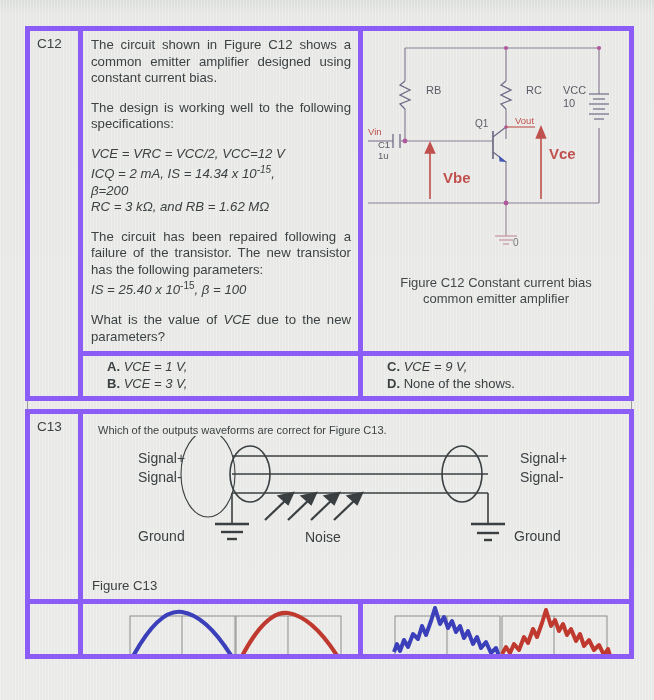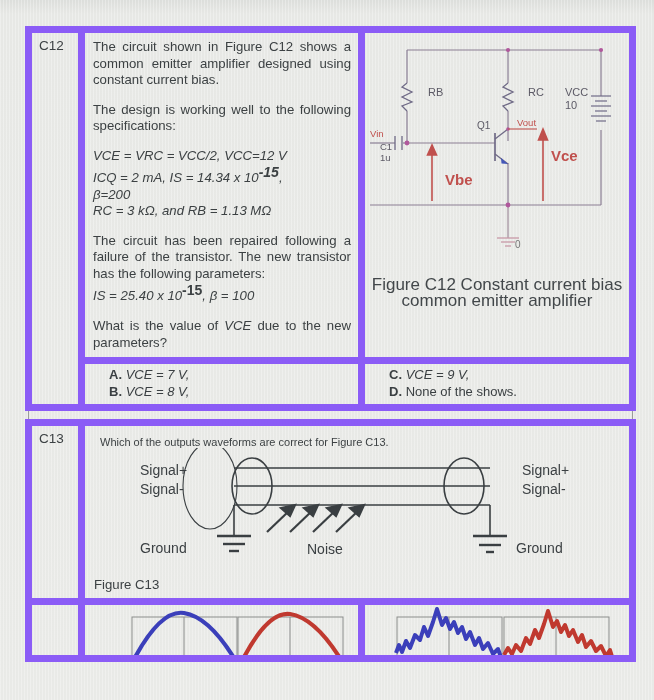--- a/index.html
+++ b/index.html
@@ -21,21 +21,21 @@
     content:"";position:absolute;inset:0;
     background:repeating-linear-gradient(90deg,rgba(255,255,255,.30) 0 1px,rgba(0,0,0,0) 1px 3px);
     pointer-events:none;
   }
   .tbl{
     position:absolute;left:25px;top:26px;width:604px;
     border-collapse:collapse;
     table-layout:fixed;
   }
   .tbl td{
-    border:7px solid #8b5cf6;
+    border:5px solid #8b5cf6;
     vertical-align:top;
     padding:0;
     background:transparent;
   }
   .qid{
     width:53px;
     font-size:13.5px;
     padding:5px 0 0 7px !important;
     color:#3c4143;
   }
@@ -46,24 +46,24 @@
     text-align:justify;
     text-justify:inter-word;
     color:#3c4143;
     width:272px;
     padding:6px 7px 6px 8px !important;
     margin-left:28px;
   }
   .txtcol p{margin:0 0 0 0;}
   .gap{height:13px;}
   .ital{font-style:italic;}
-  sup{font-size:14px;font-weight:bold;}
+  sup{font-size:10px;}
   .figcol{padding:0 !important;position:relative;}
   .figcap{
-    text-align:center;font-size:17px;line-height:16px;
+    text-align:center;font-size:13px;line-height:16px;
     color:#42474a;margin-top:4px;
   }
   
   .ansrow td{font-size:13px;padding:3px 0 4px 0 !important;}
   .anscell{}
   .ansline{margin:0 0 1px 0;padding-left:24px;line-height:15.5px;}
   .ansline b{font-weight:bold;font-style:normal;}
   .ansline .v{font-style:italic;}
   .c13q{font-size:11px;padding:5px 0 0 8px;color:#3c4143;}
   .figc13lbl{font-size:13.2px;color:#3c4143;}
@@ -86,21 +86,21 @@
     <td class="qid" rowspan="2">C12</td>
 
     <td class="txtcol">
       <p>The circuit shown in Figure C12 shows a common emitter amplifier designed using constant current bias.</p>
       <div class="gap"></div>
       <p>The design is working well to the following specifications:</p>
       <div class="gap"></div>
       <p class="ital">VCE = VRC = VCC/2, VCC=12 V</p>
       <p class="ital"><span>ICQ = 2 mA, IS = 14.34 x 10</span><sup>-15</sup><span>,</span></p>
       <p class="ital">β=200</p>
-      <p class="ital">RC = 3 kΩ, and RB = 1.13 MΩ</p>
+      <p class="ital">RC = 3 kΩ, and RB = 1.62 MΩ</p>
       <div class="gap"></div>
       <p>The circuit has been repaired following a failure of the transistor. The new transistor has the following parameters:</p>
       <p><span class="ital">IS = 25.40 x 10</span><sup>-15</sup><span class="ital">, β = 100</span></p>
       <div class="gap"></div>
       <p><span>What is the value of </span><span class="ital">VCE</span><span> due to the new parameters?</span></p>
     </td>
 
     <td class="figcol">
 
       <svg width="269" height="240" viewBox="0 0 269 240">
@@ -195,25 +195,25 @@
         <div>Figure C12 Constant current bias</div>
         <div>common emitter amplifier</div>
       </div>
     </td>
   </tr>
 
   <tr class="ansrow">
     <td class="anscell">
       <div class="ansline">
         <b>A.</b>
-        <span class="v">VCE = 7 V,</span>
+        <span class="v">VCE = 1 V,</span>
       </div>
       <div class="ansline">
         <b>B.</b>
-        <span class="v">VCE = 8 V,</span>
+        <span class="v">VCE = 3 V,</span>
       </div>
     </td>
     <td class="anscell">
       <div class="ansline">
         <b>C.</b>
         <span class="v">VCE = 9 V,</span>
       </div>
       <div class="ansline">
         <b>D.</b>
         <span>None of the shows.</span>
@@ -272,21 +272,21 @@
 
         <text x="48" y="27" font-family="Liberation Sans, sans-serif" font-size="14" fill="#3a3f42">Signal+</text>
         <text x="48" y="46" font-family="Liberation Sans, sans-serif" font-size="14" fill="#3a3f42">Signal-</text>
         <text x="430" y="27" font-family="Liberation Sans, sans-serif" font-size="14" fill="#3a3f42">Signal+</text>
         <text x="430" y="46" font-family="Liberation Sans, sans-serif" font-size="14" fill="#3a3f42">Signal-</text>
         <text x="48" y="105" font-family="Liberation Sans, sans-serif" font-size="14" fill="#3a3f42">Ground</text>
         <text x="424" y="105" font-family="Liberation Sans, sans-serif" font-size="14" fill="#3a3f42">Ground</text>
         <text x="215" y="106" font-family="Liberation Sans, sans-serif" font-size="14" fill="#3a3f42">Noise</text>
       </svg>
 
-      <div class="figc13lbl" style="margin-top:1px;padding-left:2px;">Figure C13</div>
+      <div class="figc13lbl" style="margin-top:14px;padding-left:2px;">Figure C13</div>
     </td>
   </tr>
 
   <tr>
     <td style="height:50px;"></td>
     <td style="padding:0 !important;position:relative;">
       <svg width="278" height="50" viewBox="0 0 278 50">
         <g stroke="#8b8d8c" stroke-width="1" fill="none">
           <rect x="47" y="12" width="105" height="42"></rect>
           <line x1="99" y1="12" x2="99" y2="54"></line>

